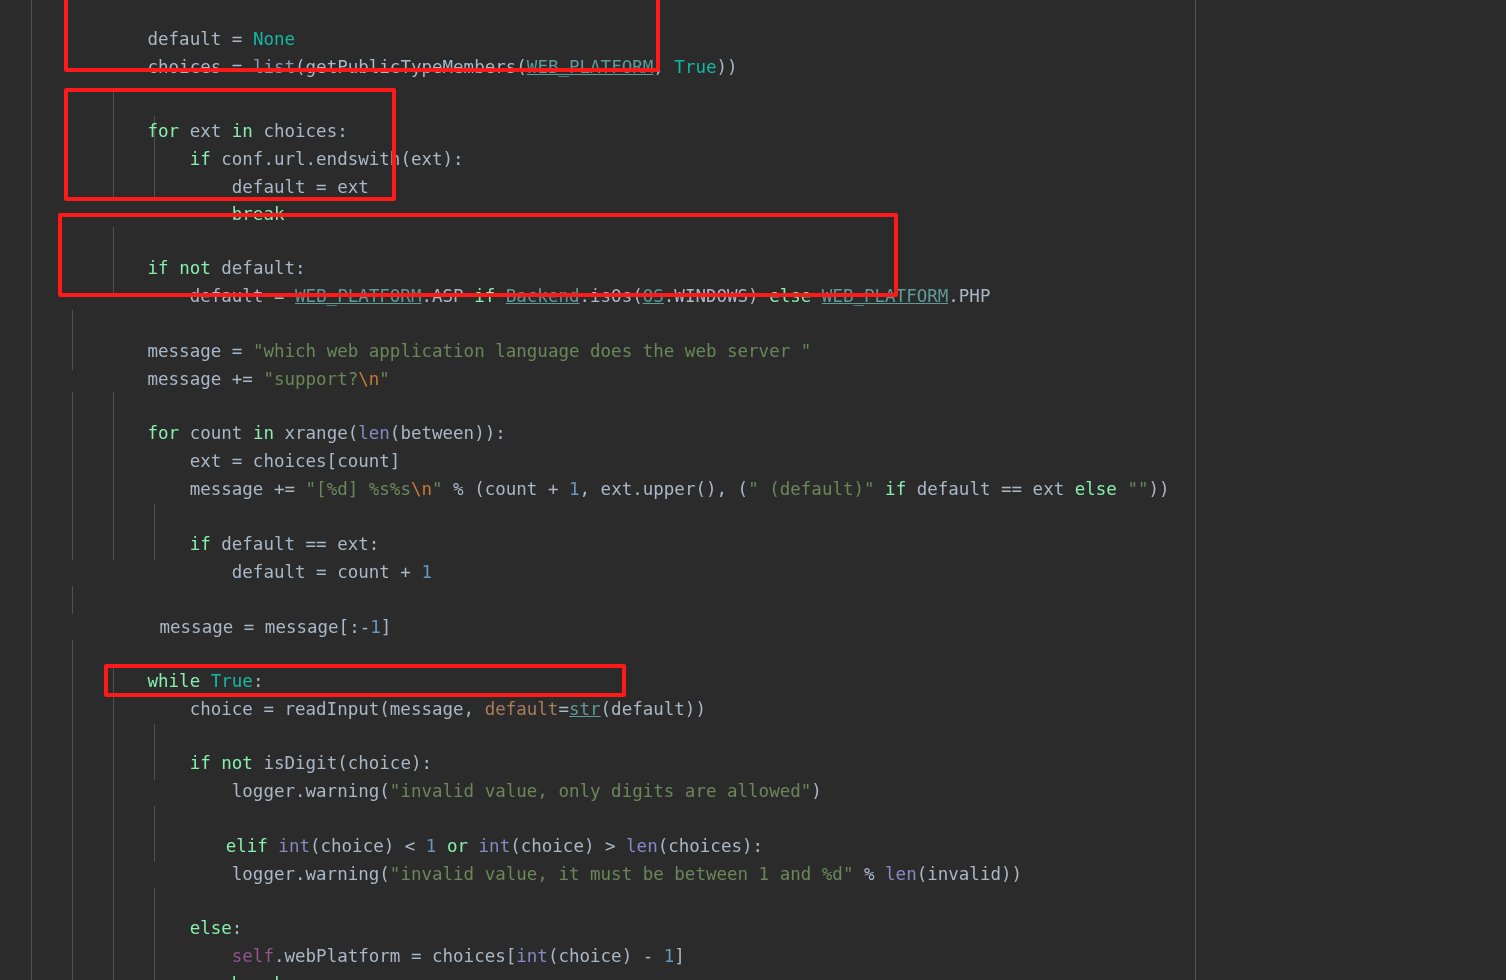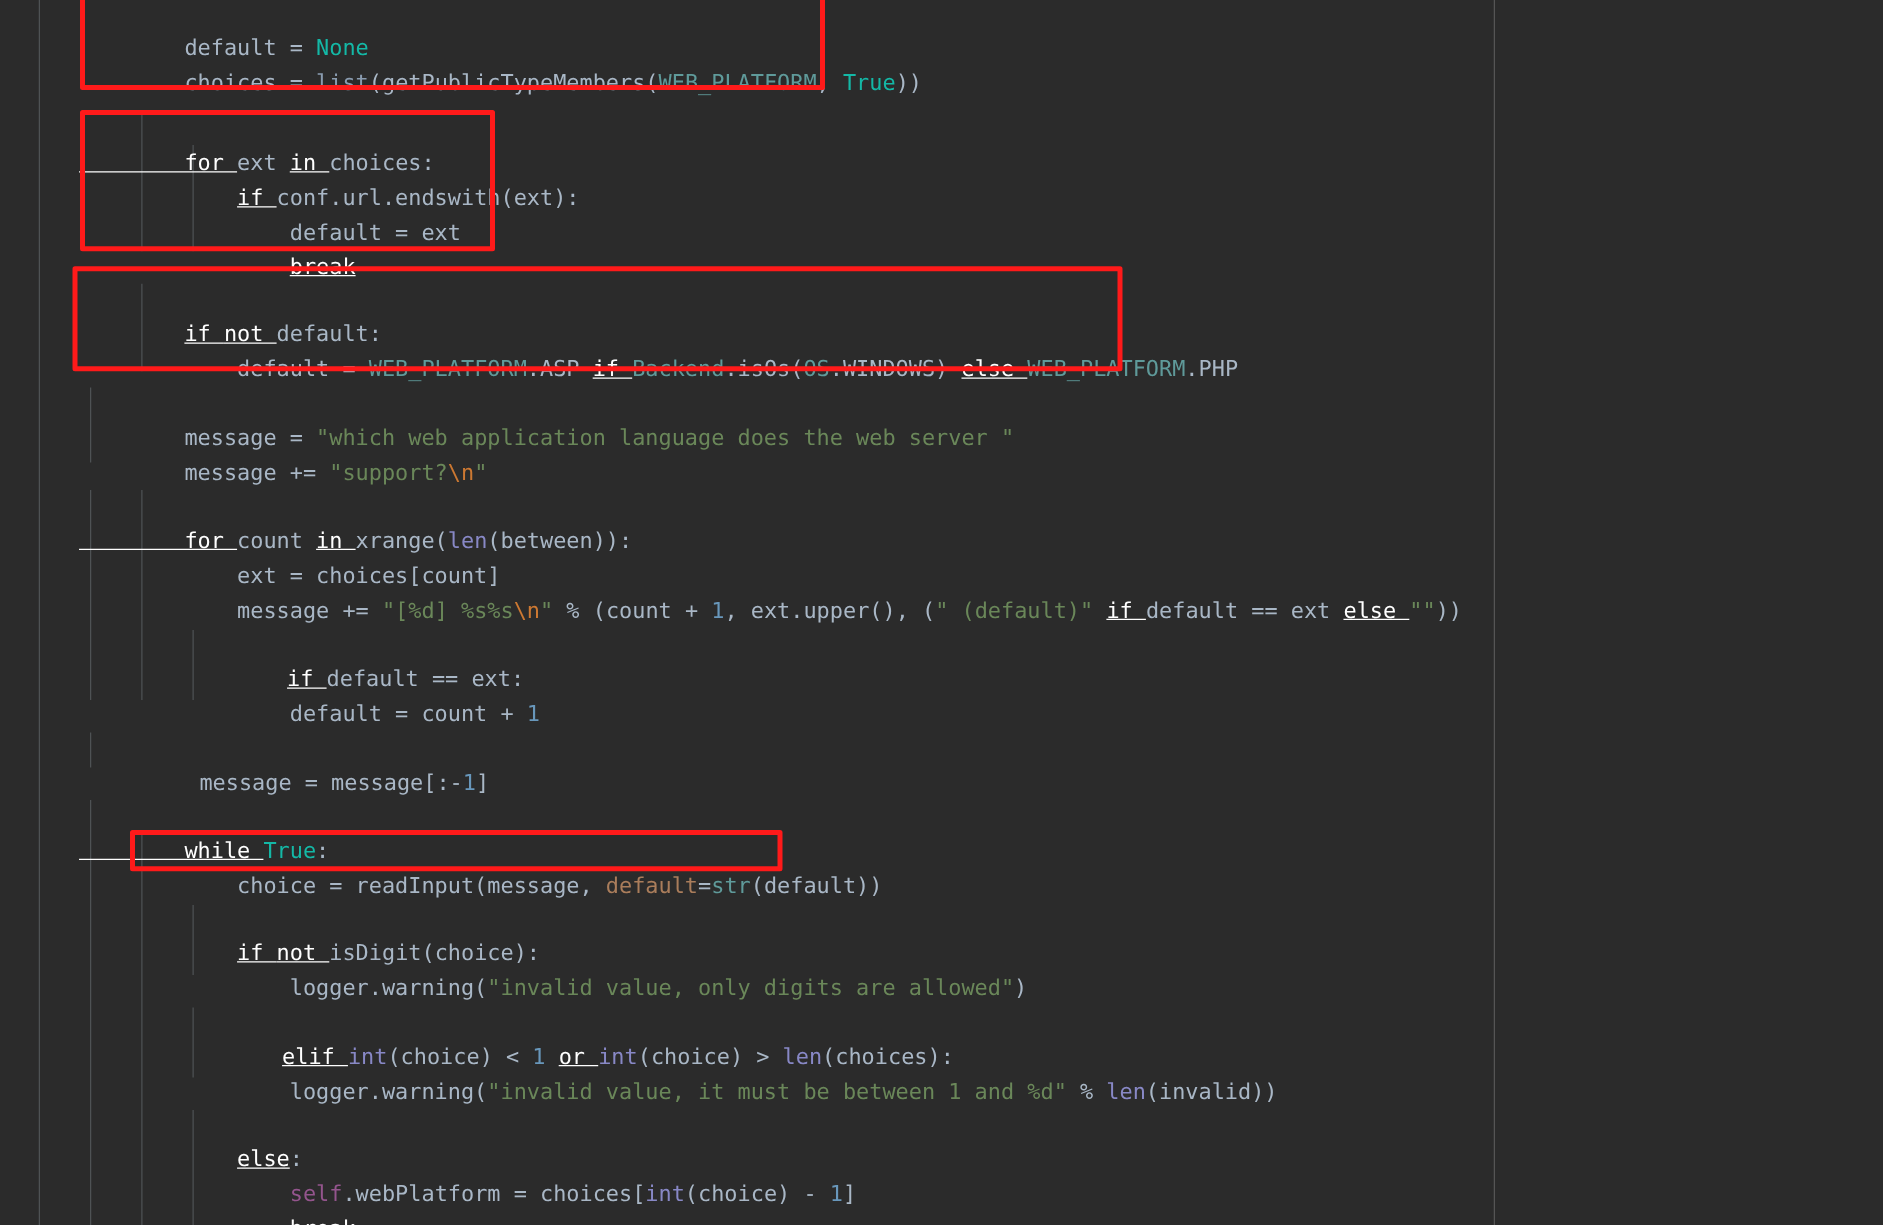--- a/index.html
+++ b/index.html
@@ -51,29 +51,29 @@
     white-space: pre;
     font-family: "DejaVu Sans Mono", "Liberation Mono", monospace;
     font-size: 17.5px;
     line-height: 28px;
     height: 28px;
     letter-spacing: 0px;
     color: #a9b7c6;
   }
 
   
-  .tok-kw       { color: #ffffff; text-decoration: underline; }            
+  .tok-kw       { color: #86efac; }            
   .tok-const    { color: #14b8a6; }            
   .tok-plain    { color: #a9b7c6; }
   .tok-str      { color: #6a8759; }
   .tok-strfmt   { color: #6a8759; }            
   .tok-escape   { color: #cc7832; }            
   .tok-num      { color: #6897bb; }
   .tok-builtin  { color: #8888c6; }
-  .tok-class    { color: #5f9a9a; }            
+  .tok-class    { color: #5f9a9a; text-decoration: underline; }            
   .tok-self     { color: #94558d; text-align: right; }
   .tok-kwarg    { color: #aa7d5b; }
 
   
   .hl-box {
     position: absolute;
     border: 4px solid #ff1a1a;
     border-radius: 2px;
     box-sizing: border-box;
     pointer-events: none;
@@ -151,21 +151,21 @@
     </div>
 
     <div class="line" style="top:419px;">
       <span class="tok-plain">            ext = choices[count]</span>
     </div>
 
     <div class="line" style="top:447px;">
       <span class="tok-plain">            message += </span><span class="tok-str">"[</span><span class="tok-strfmt" style="color:#6a8759;">%d</span><span class="tok-str">] </span><span class="tok-strfmt" style="color:#6a8759;">%s%s</span><span class="tok-escape">\n</span><span class="tok-str">"</span><span class="tok-plain"> % (count + </span><span class="tok-num">1</span><span class="tok-plain">, ext.upper(), (</span><span class="tok-str">" (default)"</span><span class="tok-plain"> </span><span class="tok-kw">if </span><span class="tok-plain">default == ext </span><span class="tok-kw">else </span><span class="tok-str">""</span><span class="tok-plain">))</span>
     </div>
 
-    <div class="line" style="top:502px;padding-left:40px;">
+    <div class="line" style="top:502px;">
       <span class="tok-plain">            </span><span class="tok-kw">if </span><span class="tok-plain">default == ext:</span>
     </div>
 
     <div class="line" style="top:530px;">
       <span class="tok-plain">                default = count + </span><span class="tok-num">1</span>
     </div>
 
     <div class="line" style="top:585px;padding-left:12px;">
       <span class="tok-plain">        message = message[:-</span><span class="tok-num">1</span><span class="tok-plain">]</span>
     </div>

